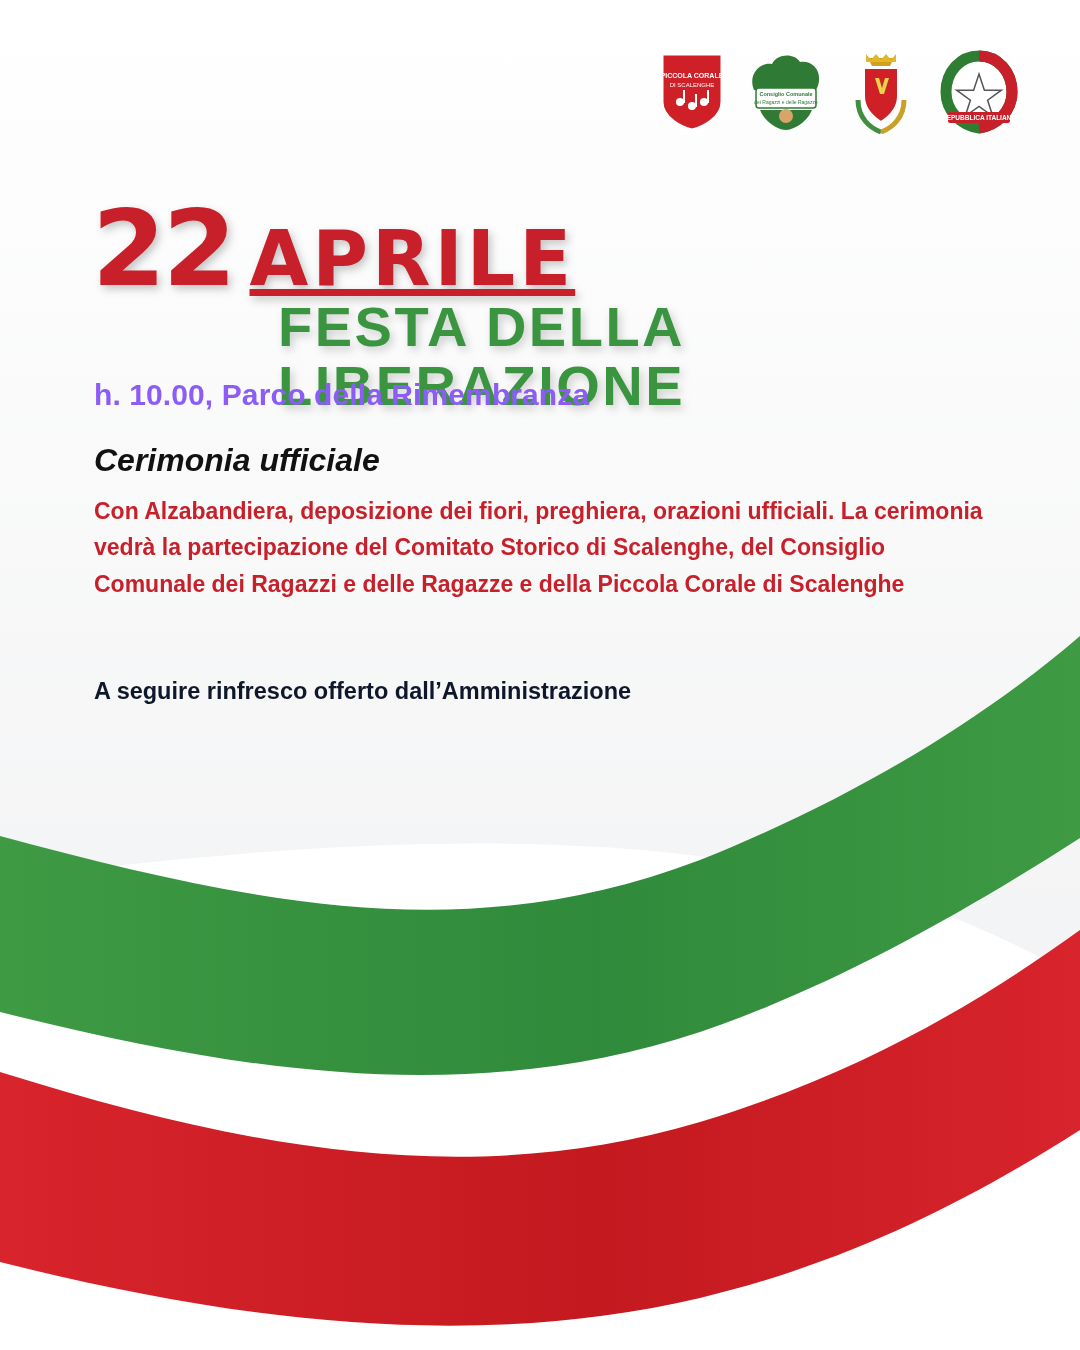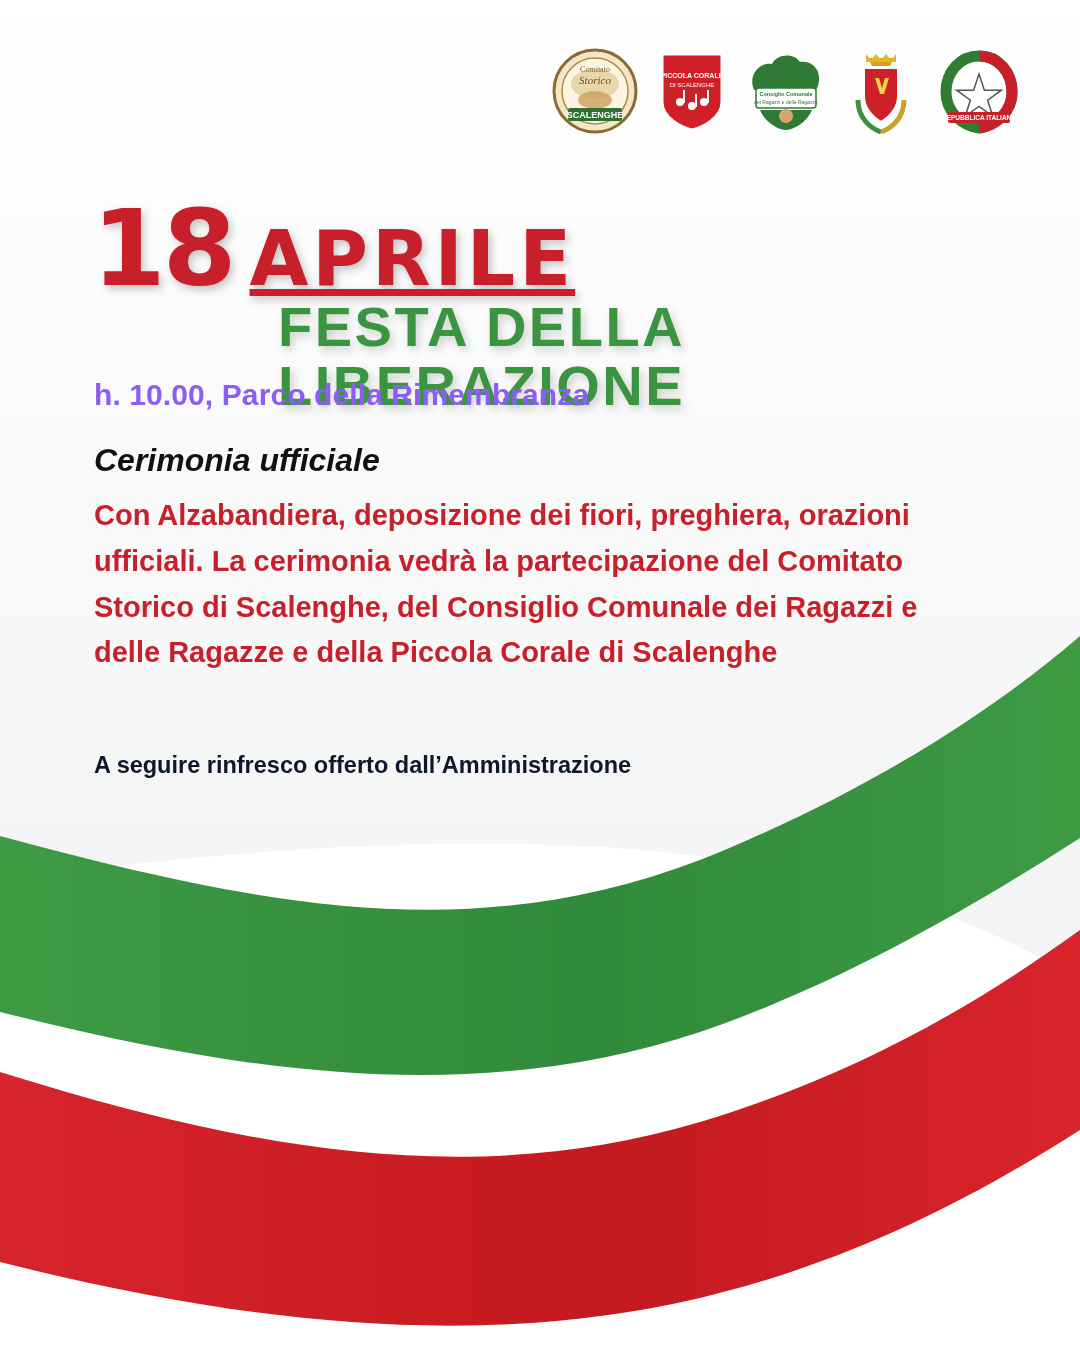--- a/index.html
+++ b/index.html
@@ -107,21 +107,21 @@
     letter-spacing: 0.1px;
   }
   .event-title {
     font-size: 32px;
     font-weight: bold;
     color: #111111;
     margin-bottom: 14px;
     font-style: italic;
   }
   .desc {
-    font-size: 29px;
+    font-size: 23px;
     font-weight: bold;
     color: #c8202a;
     line-height: 1.58;
     width: 890px;
   }
   .footnote {
     margin-top: 76px;
     font-size: 23.5px;
     font-weight: bold;
     color: #0f172a;
@@ -157,32 +157,20 @@
 
     <path d="M0,1072 C250,1150 470,1190 700,1122 C860,1074 980,1002 1080,930
              L1080,1130 C970,1200 850,1262 700,1298 C470,1352 230,1320 0,1262 Z" fill="url(#redGrad)"></path>
 
     <path d="M0,1300 C250,1350 520,1350 760,1326 C900,1312 1000,1292 1080,1268
              L1080,1350 L0,1350 Z" fill="#ffffff"></path>
   </svg>
 
   <div class="logo-row">
 
-    <div class="logo">
-      <svg width="86" height="86" viewBox="0 0 86 86">
-        <circle cx="43" cy="43" r="41" fill="#f4e7c8" stroke="#8c6a33" stroke-width="3"></circle>
-        <circle cx="43" cy="43" r="33" fill="#fbf4e3" stroke="#b08c44" stroke-width="1.5"></circle>
-        <ellipse cx="43" cy="36" rx="24" ry="15" fill="#e8d7ab"></ellipse>
-        <text x="43" y="24" font-size="8" font-family="Liberation Serif, serif" fill="#7a5a28" text-anchor="middle">Comitato</text>
-        <text x="43" y="36" font-size="11" font-family="Liberation Serif, serif" fill="#6d4f22" text-anchor="middle" font-style="italic">Storico</text>
-        <ellipse cx="43" cy="52" rx="17" ry="9" fill="#c79b53" opacity="0.75"></ellipse>
-        <rect x="16" y="60" width="54" height="13" rx="2" fill="#2f6f33"></rect>
-        <text x="43" y="70" font-size="9" font-family="Liberation Sans, sans-serif" fill="#ffffff" text-anchor="middle" font-weight="bold">SCALENGHE</text>
-      </svg>
-    </div>
 
     <div class="logo">
       <svg width="72" height="86" viewBox="0 0 72 86">
         <path d="M6,6 H66 V54 C66,70 46,80 36,82 C26,80 6,70 6,54 Z" fill="#cf2027" stroke="#ffffff" stroke-width="3"></path>
         <text x="36" y="30" font-size="7" font-family="Liberation Sans, sans-serif" fill="#ffffff" text-anchor="middle" font-weight="bold">PICCOLA CORALE</text>
         <text x="36" y="39" font-size="6" font-family="Liberation Sans, sans-serif" fill="#ffffff" text-anchor="middle">DI SCALENGHE</text>
         <g fill="#ffffff">
           <circle cx="24" cy="54" r="4"></circle>
             <rect x="27" y="42" width="2" height="13"></rect>
           <circle cx="36" cy="58" r="4"></circle>
@@ -224,21 +212,21 @@
         <path d="M43,26 l5.4,16.2 h17 l-13.8,10 l5.3,16.2 L43,58.4 L29.1,68.4 l5.3,-16.2 L20.6,42.2 h17 Z" fill="#ffffff" stroke="#555555" stroke-width="1.5"></path>
         <rect x="12" y="64" width="62" height="11" rx="2" fill="#c8202a"></rect>
         <text x="43" y="72" font-size="6.5" font-family="Liberation Sans, sans-serif" fill="#ffffff" text-anchor="middle" font-weight="bold">REPUBBLICA ITALIANA</text>
       </svg>
     </div>
 
   </div>
 
   <div class="headline">
     <div class="headline-top">
-      <span class="num25">18</span>
+      <span class="num25">22</span>
       <span class="aprile">APRILE</span>
     </div>
     <div class="headline-sub">FESTA DELLA LIBERAZIONE</div>
   </div>
 
   <div class="content">
     <div class="when-where">h. 10.00, Parco della Rimembranza</div>
     <div class="event-title">Cerimonia ufficiale</div>
     <div class="desc">Con Alzabandiera, deposizione dei fiori, preghiera, orazioni ufficiali. La cerimonia vedrà la partecipazione del Comitato Storico di Scalenghe, del Consiglio Comunale dei Ragazzi e delle Ragazze e della Piccola Corale di Scalenghe</div>
     <div class="footnote">A seguire rinfresco offerto dall’Amministrazione</div>

